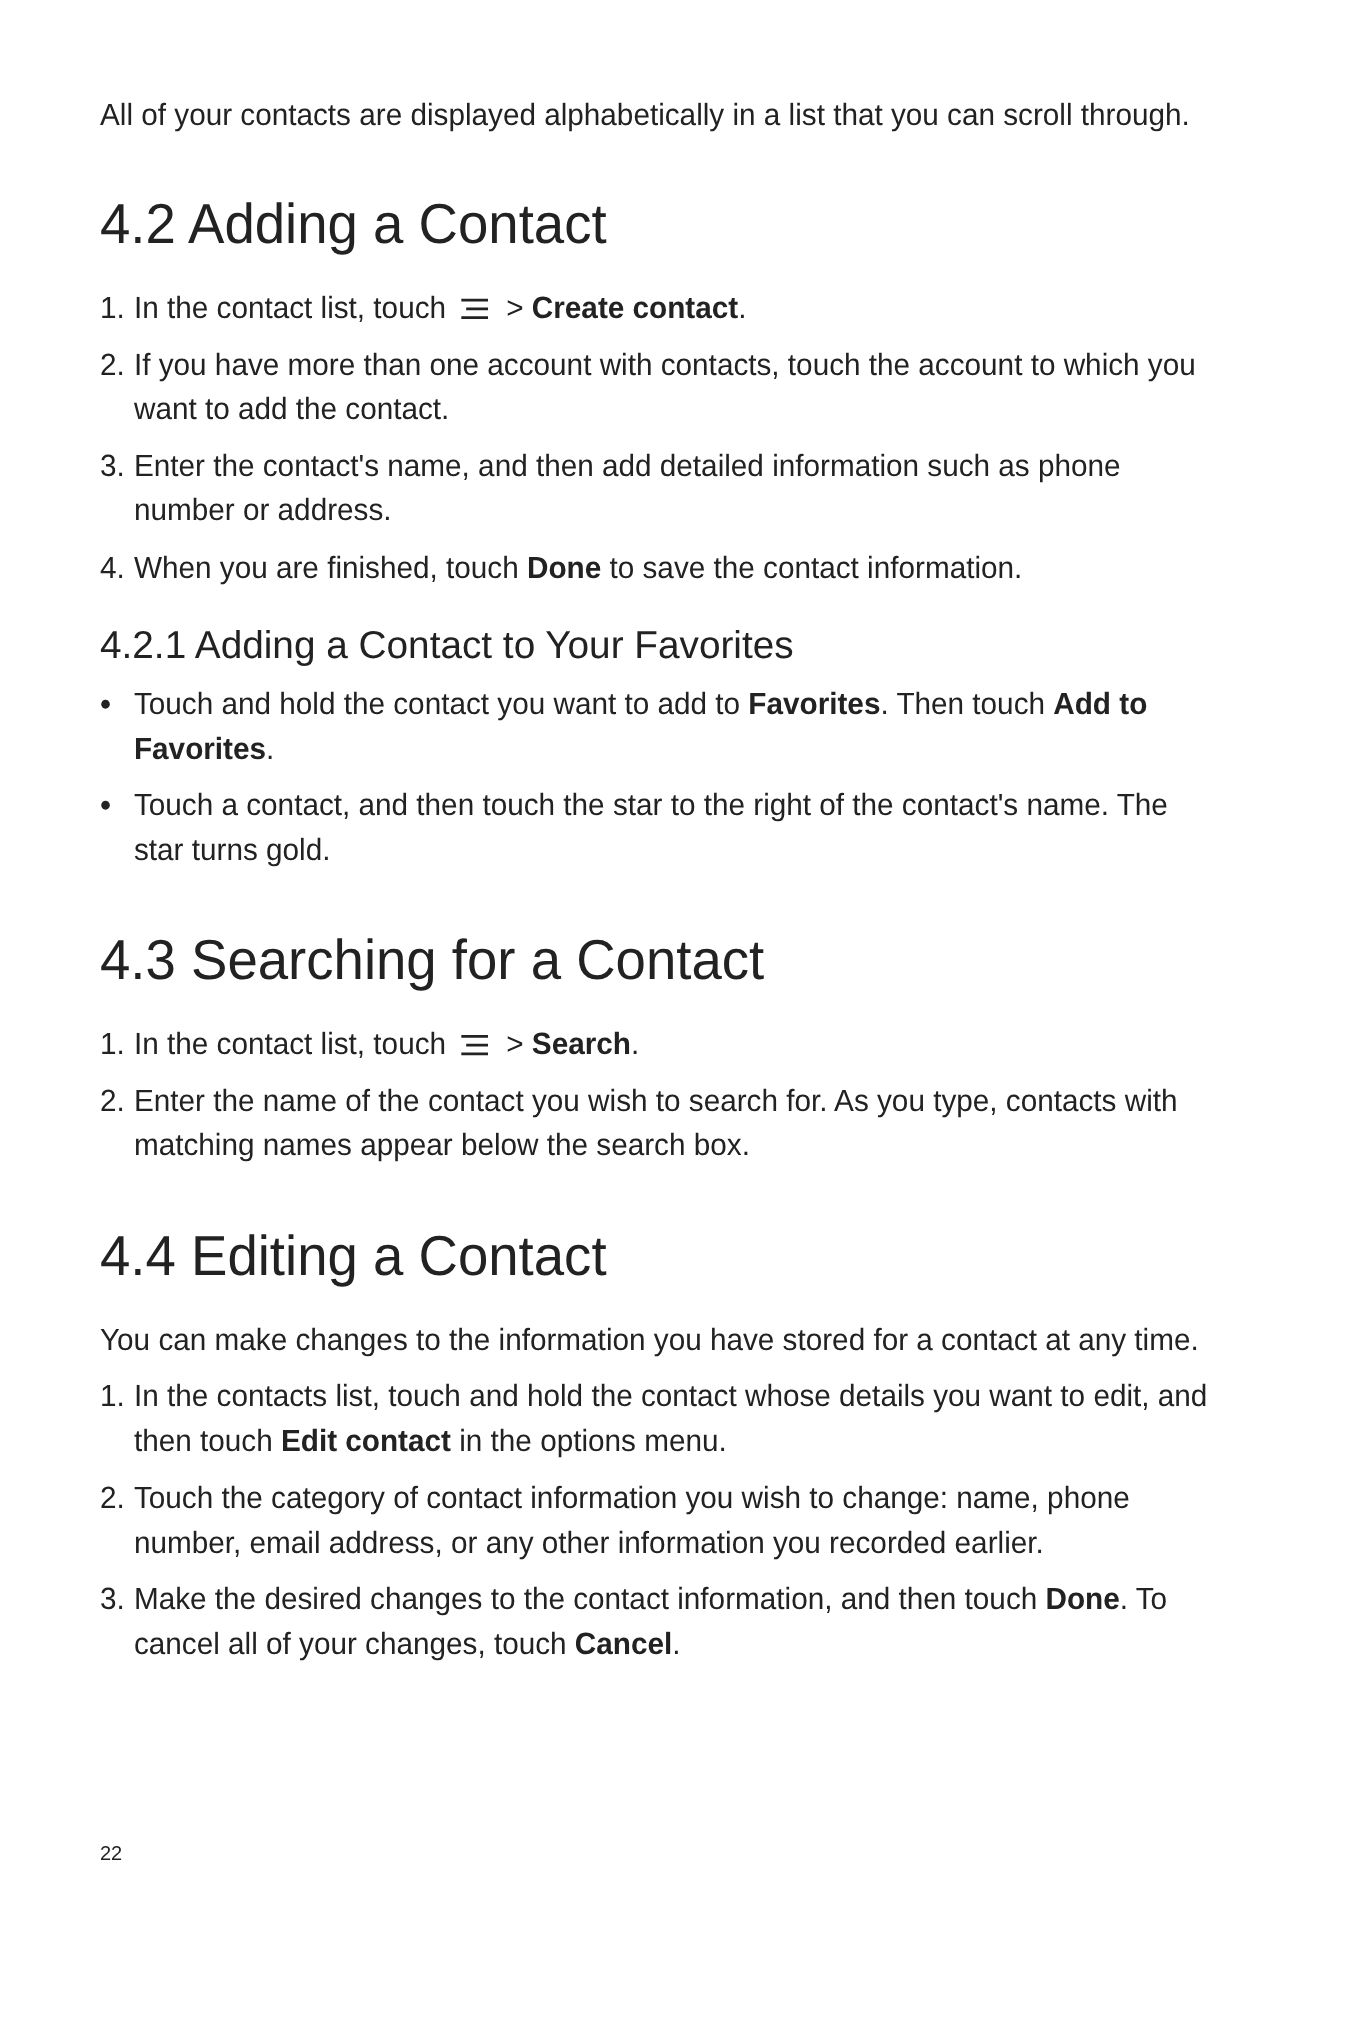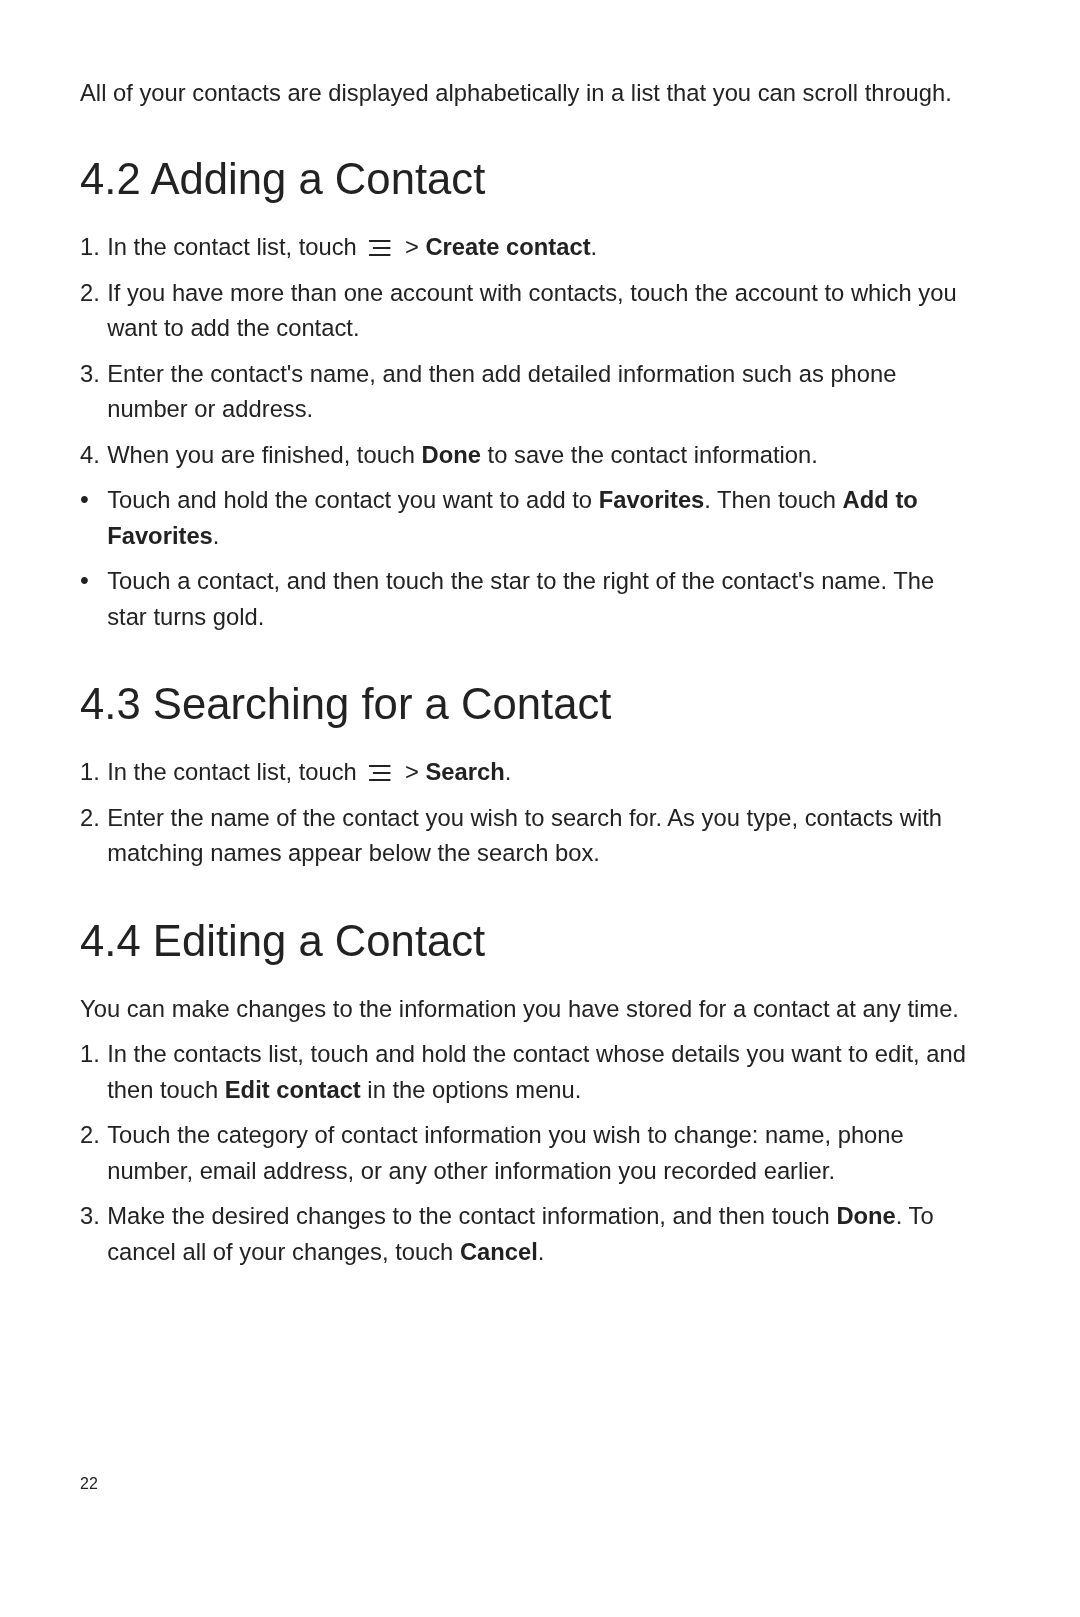--- a/index.html
+++ b/index.html
@@ -138,20 +138,21 @@
       <span class="content">Enter the contact's name, and then add detailed information such as phone number or address.</span>
     </li>
     <li>
       <span class="marker">4.</span>
       <span class="content">
         <span>When you are finished, touch </span><span class="bold">Done</span><span> to save the contact information.</span>
       </span>
     </li>
   </ol>
 
+  <h2 class="subsection">4.2.1  Adding a Contact to Your Favorites</h2>
 
   <ul class="bullets">
     <li>
       <span class="marker">•</span>
       <span class="content">
         <span>Touch and hold the contact you want to add to </span><span class="bold">Favorites</span><span>. Then touch </span><span class="bold">Add to Favorites</span><span>.</span>
       </span>
     </li>
     <li>
       <span class="marker">•</span>

